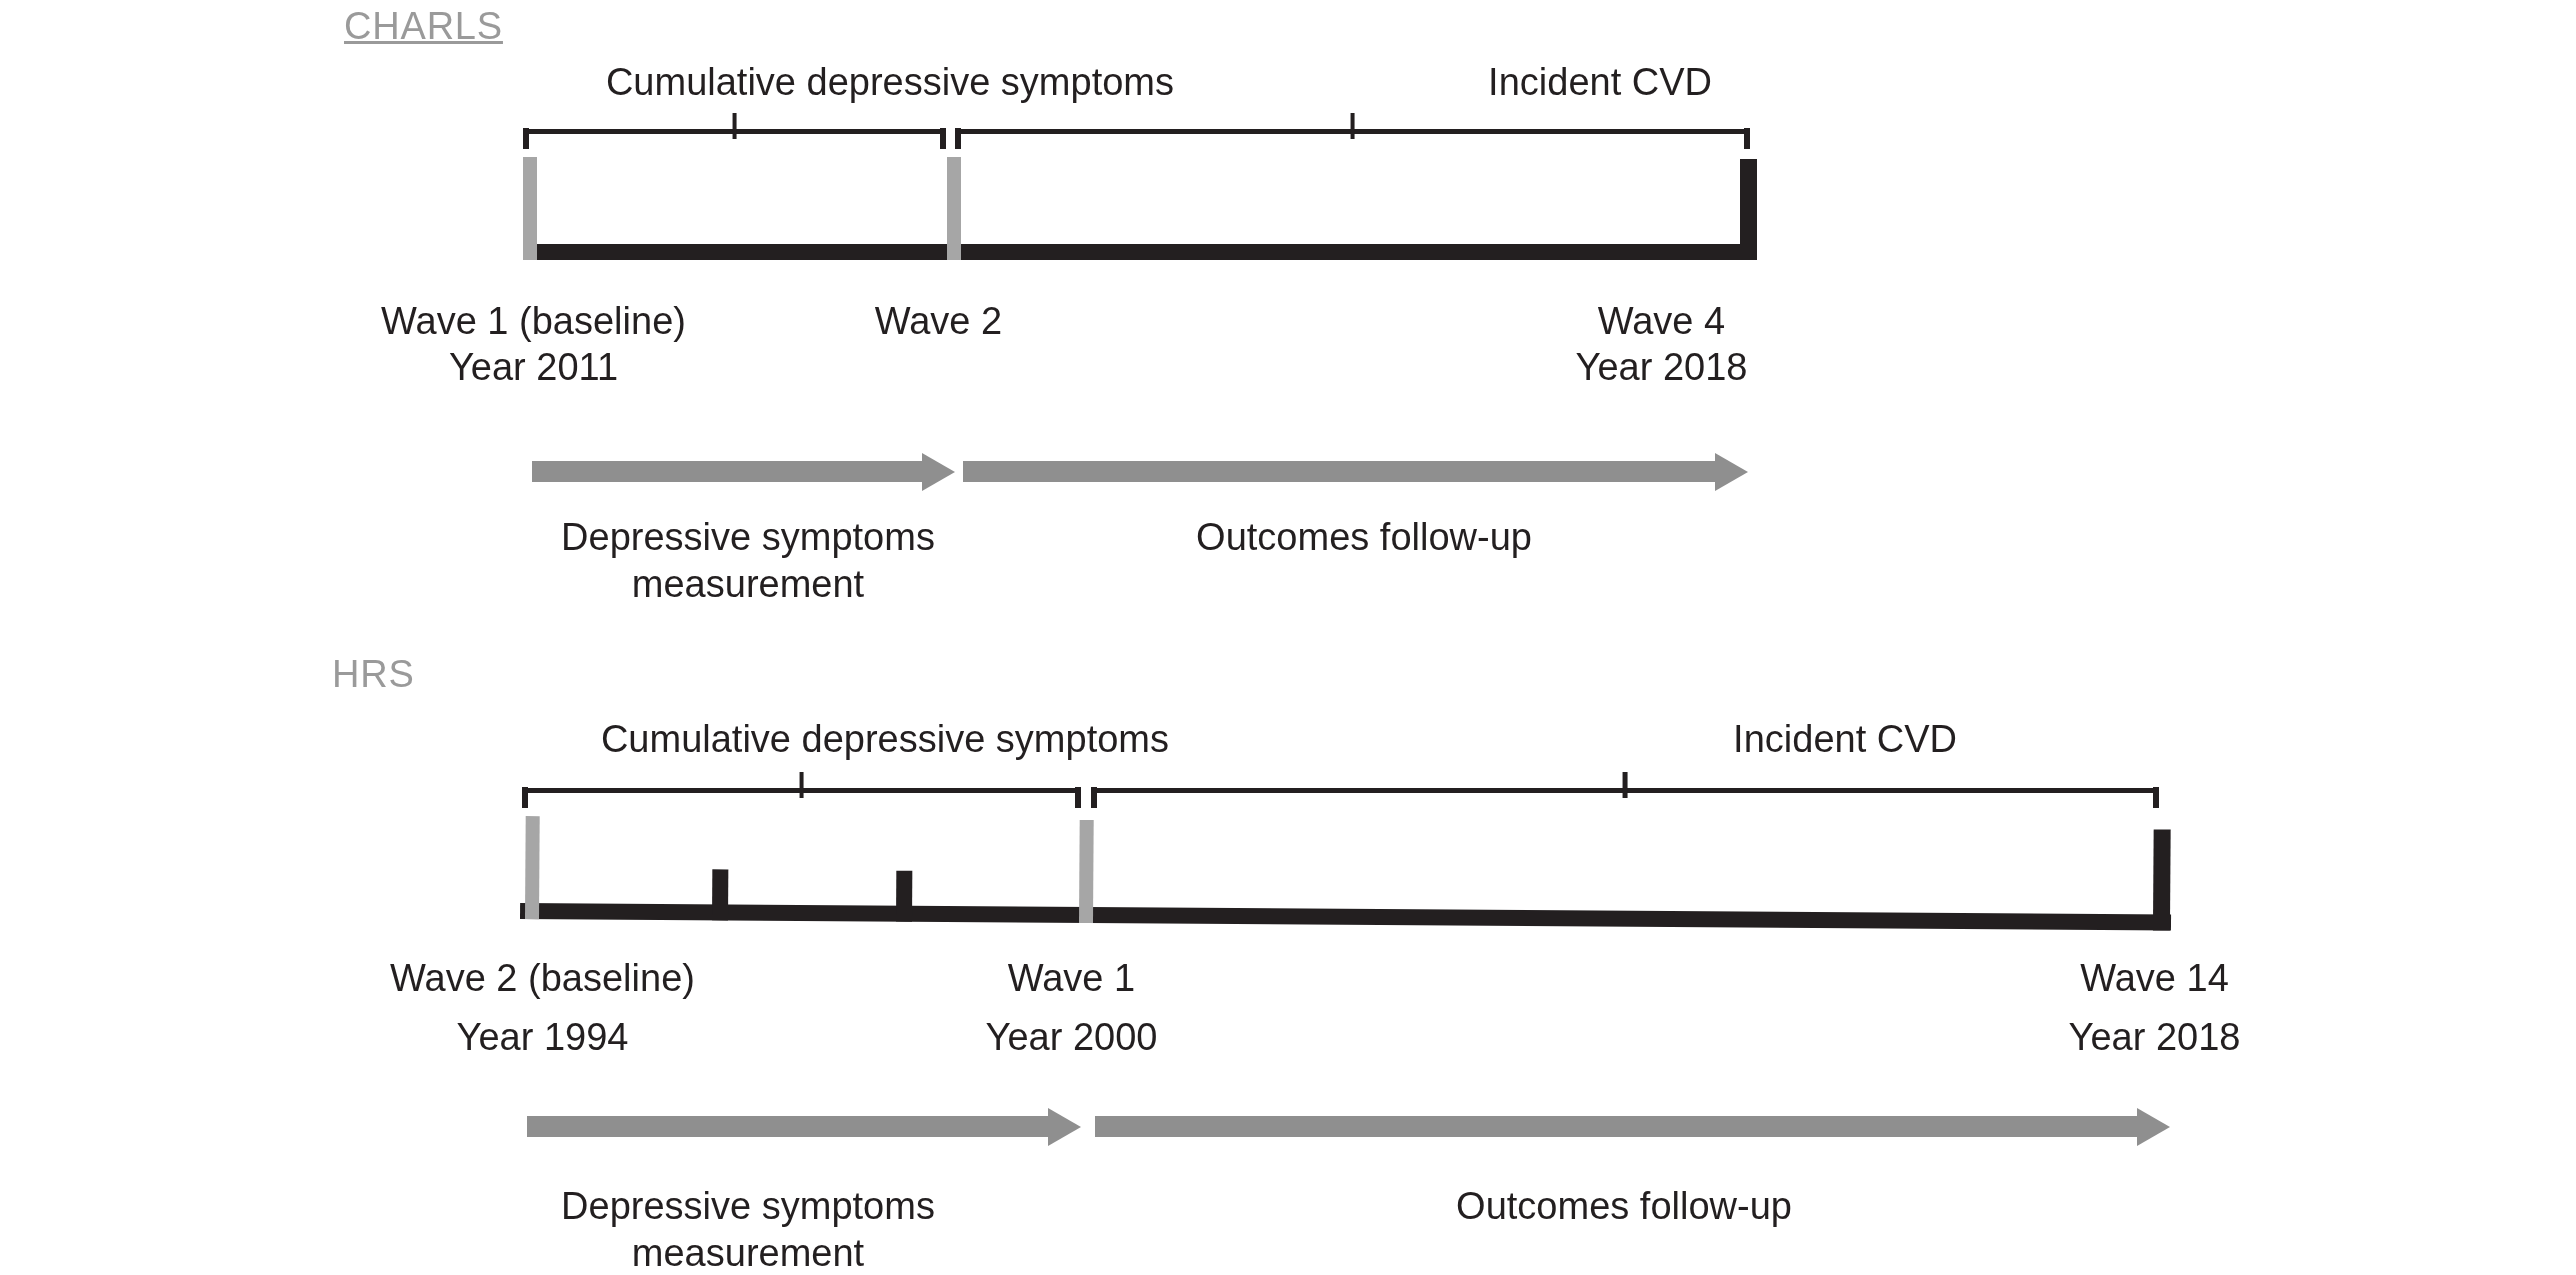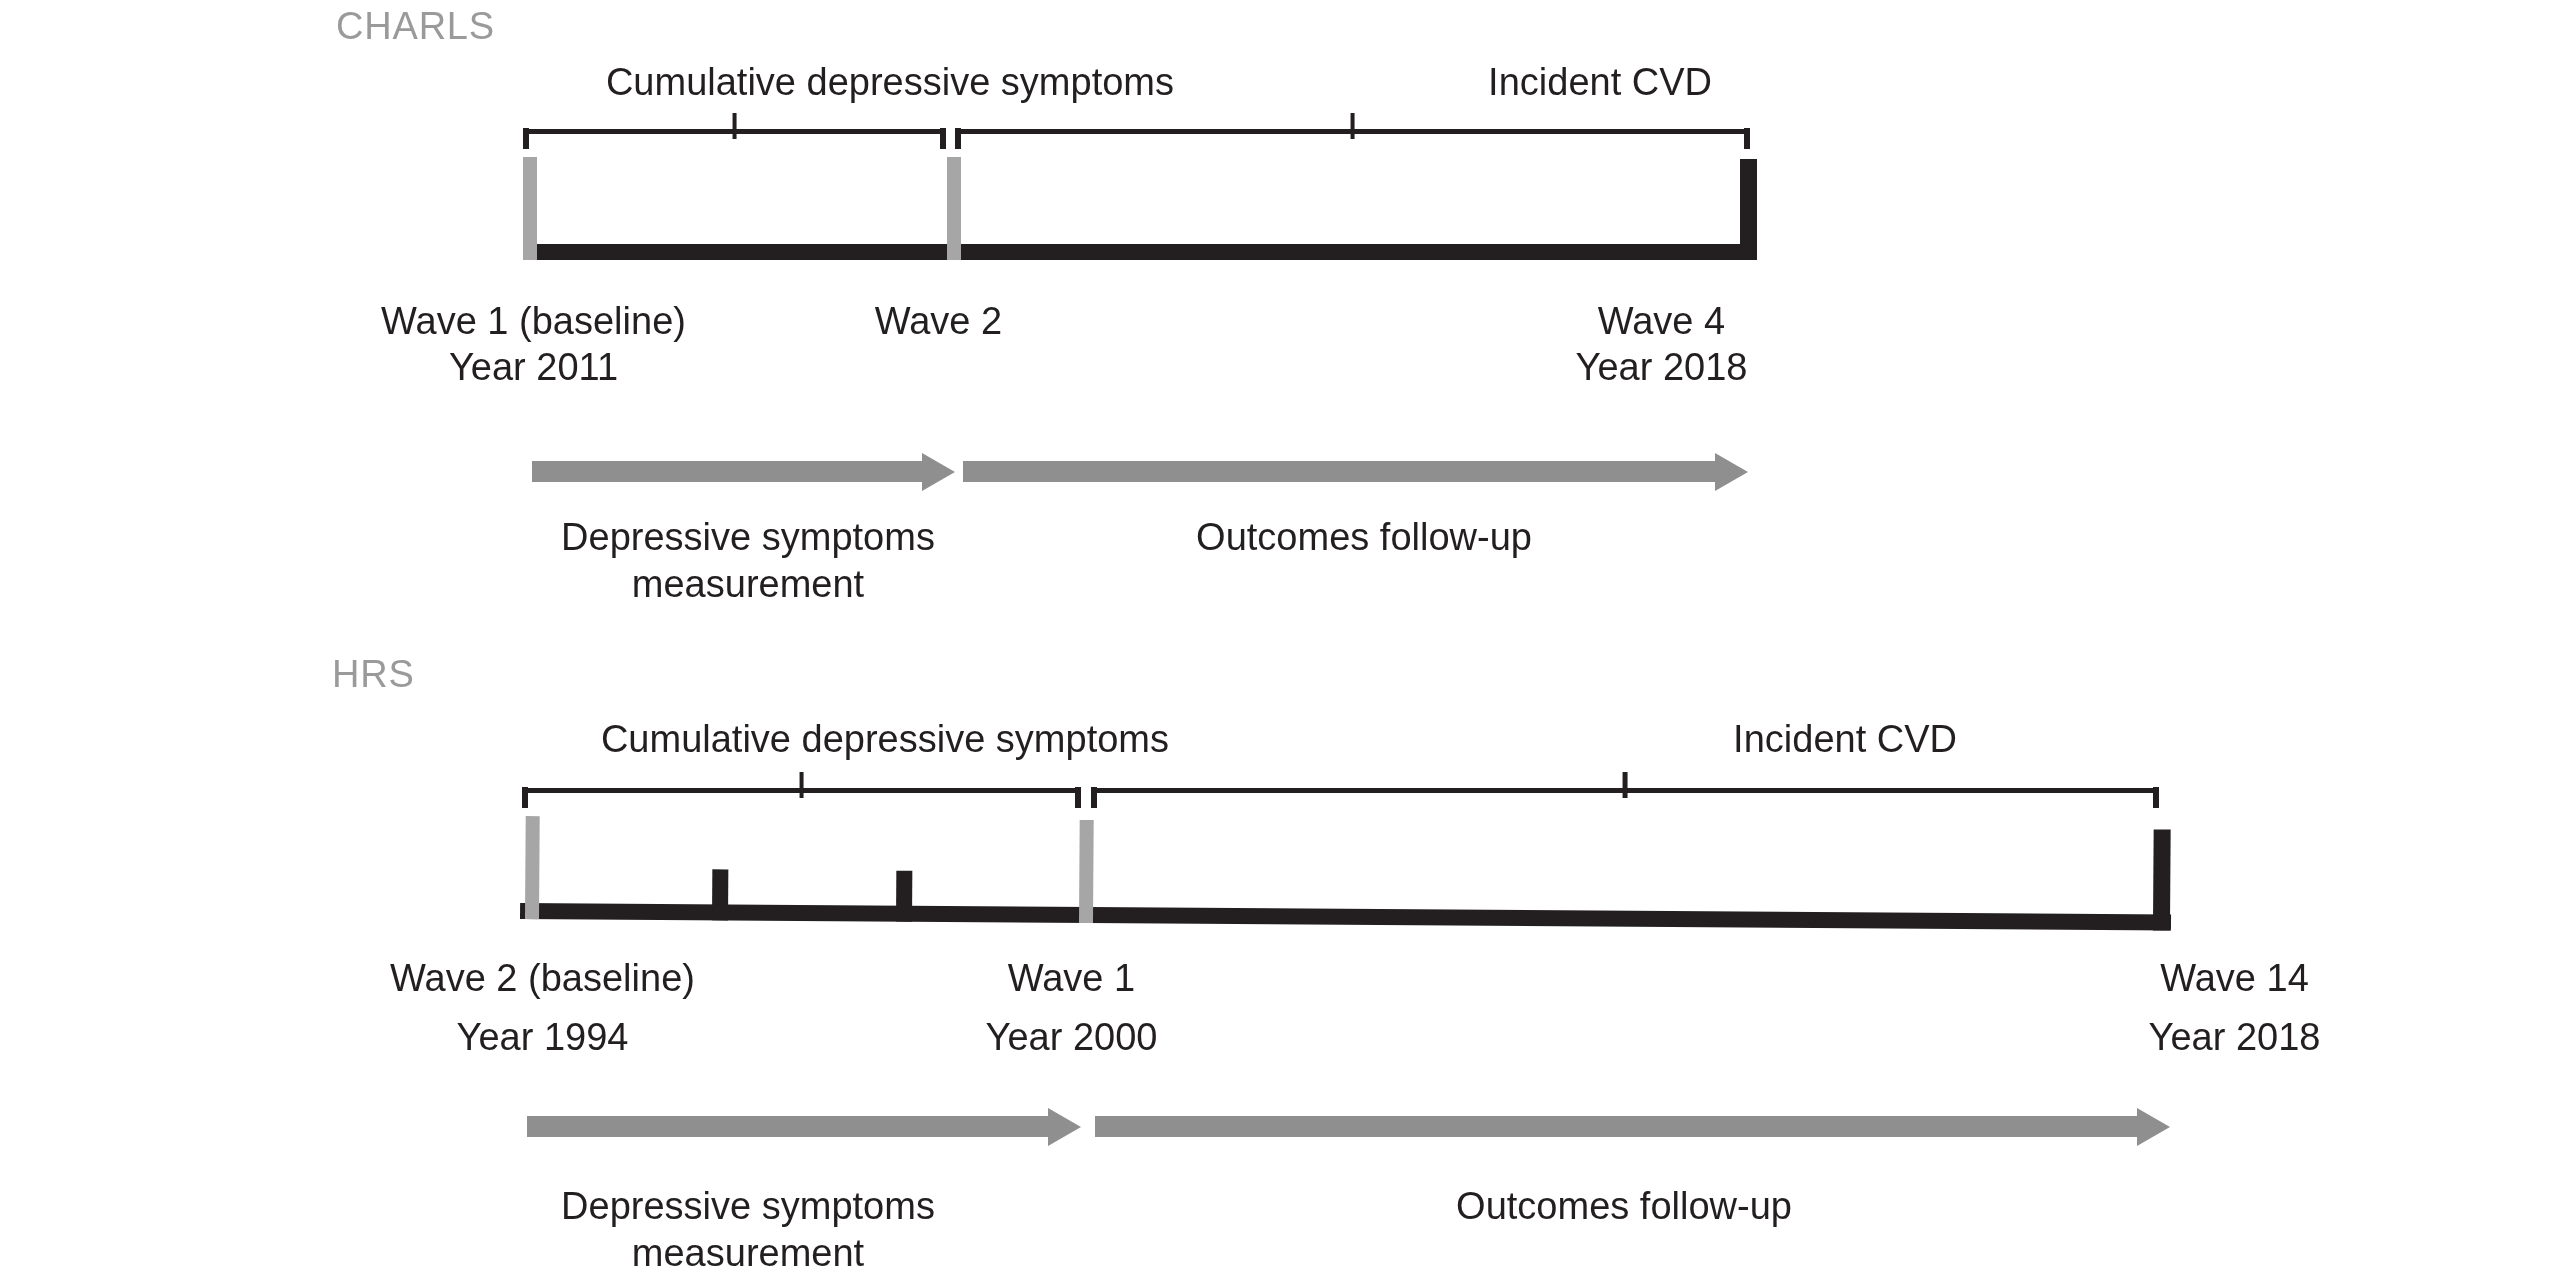--- a/index.html
+++ b/index.html
@@ -30,21 +30,21 @@
   .tick.mid{width:15.5px;height:51px;background:var(--ink);}
   .tick.end{width:17px;height:101px;background:var(--ink);}
   .wave{position:absolute;width:507px;text-align:center;line-height:46px;}
   .s1 .wave .wave-year{margin-top:13px;}
   .arrow{position:absolute;height:39px;display:flex;align-items:center;}
   .arrow .shaft{flex:1;height:21px;background:var(--arrow-gray);}
   .arrow .head{width:0;height:0;border-top:19.6px solid transparent;border-bottom:19.6px solid transparent;border-left:33px solid var(--arrow-gray);}
   .arrow-label{position:absolute;width:622px;text-align:center;line-height:47px;}
 
   
-  .s0 .cohort-label{left:336px;top:4.9px;}
+  .s0 .cohort-label{left:344px;top:4.9px;text-decoration:underline;}
   .s0 .bl1{left:438px;top:61px;}
   .s0 .bl2{left:976px;top:61px;}
   .s0 .b1{left:523px;top:129px;width:423px;}
   .s0 .b2{left:955px;top:129px;width:795px;}
   .s0 .timeline{left:523px;top:157px;width:1234px;height:103px;}
   .s0 .t1{left:0;}
   .s0 .t2{left:424px;}
   .s0 .t3{left:1217px;}
   .s0 .w1{left:280px;top:298px;}
   .s0 .w2{left:685px;top:298px;}
@@ -61,21 +61,21 @@
   .s1 .b1{left:522px;top:788px;width:559px;}
   .s1 .b2{left:1091px;top:788px;width:1068px;}
   .s1 .timeline{left:520px;top:816px;width:1651px;height:103px;transform:rotate(0.4deg);transform-origin:0 100%;}
   .s1 .t1{left:4.9px;}
   .s1 .tm1{left:192px;}
   .s1 .tm2{left:376px;}
   .s1 .t2{left:559px;}
   .s1 .t3{left:1633px;}
   .s1 .w1{left:289px;top:955px;}
   .s1 .w2{left:818px;top:955px;}
-  .s1 .w3{left:1981px;top:955px;}
+  .s1 .w3{left:1901px;top:955px;}
   .s1 .a1{left:527px;top:1107px;width:554px;}
   .s1 .a2{left:1095px;top:1107px;width:1075px;}
   .s1 .al1{left:437px;top:1183px;}
   .s1 .al2{left:1313px;top:1183px;}
 </style>
 </head>
 <body>
 
 <div class="canvas">
 

